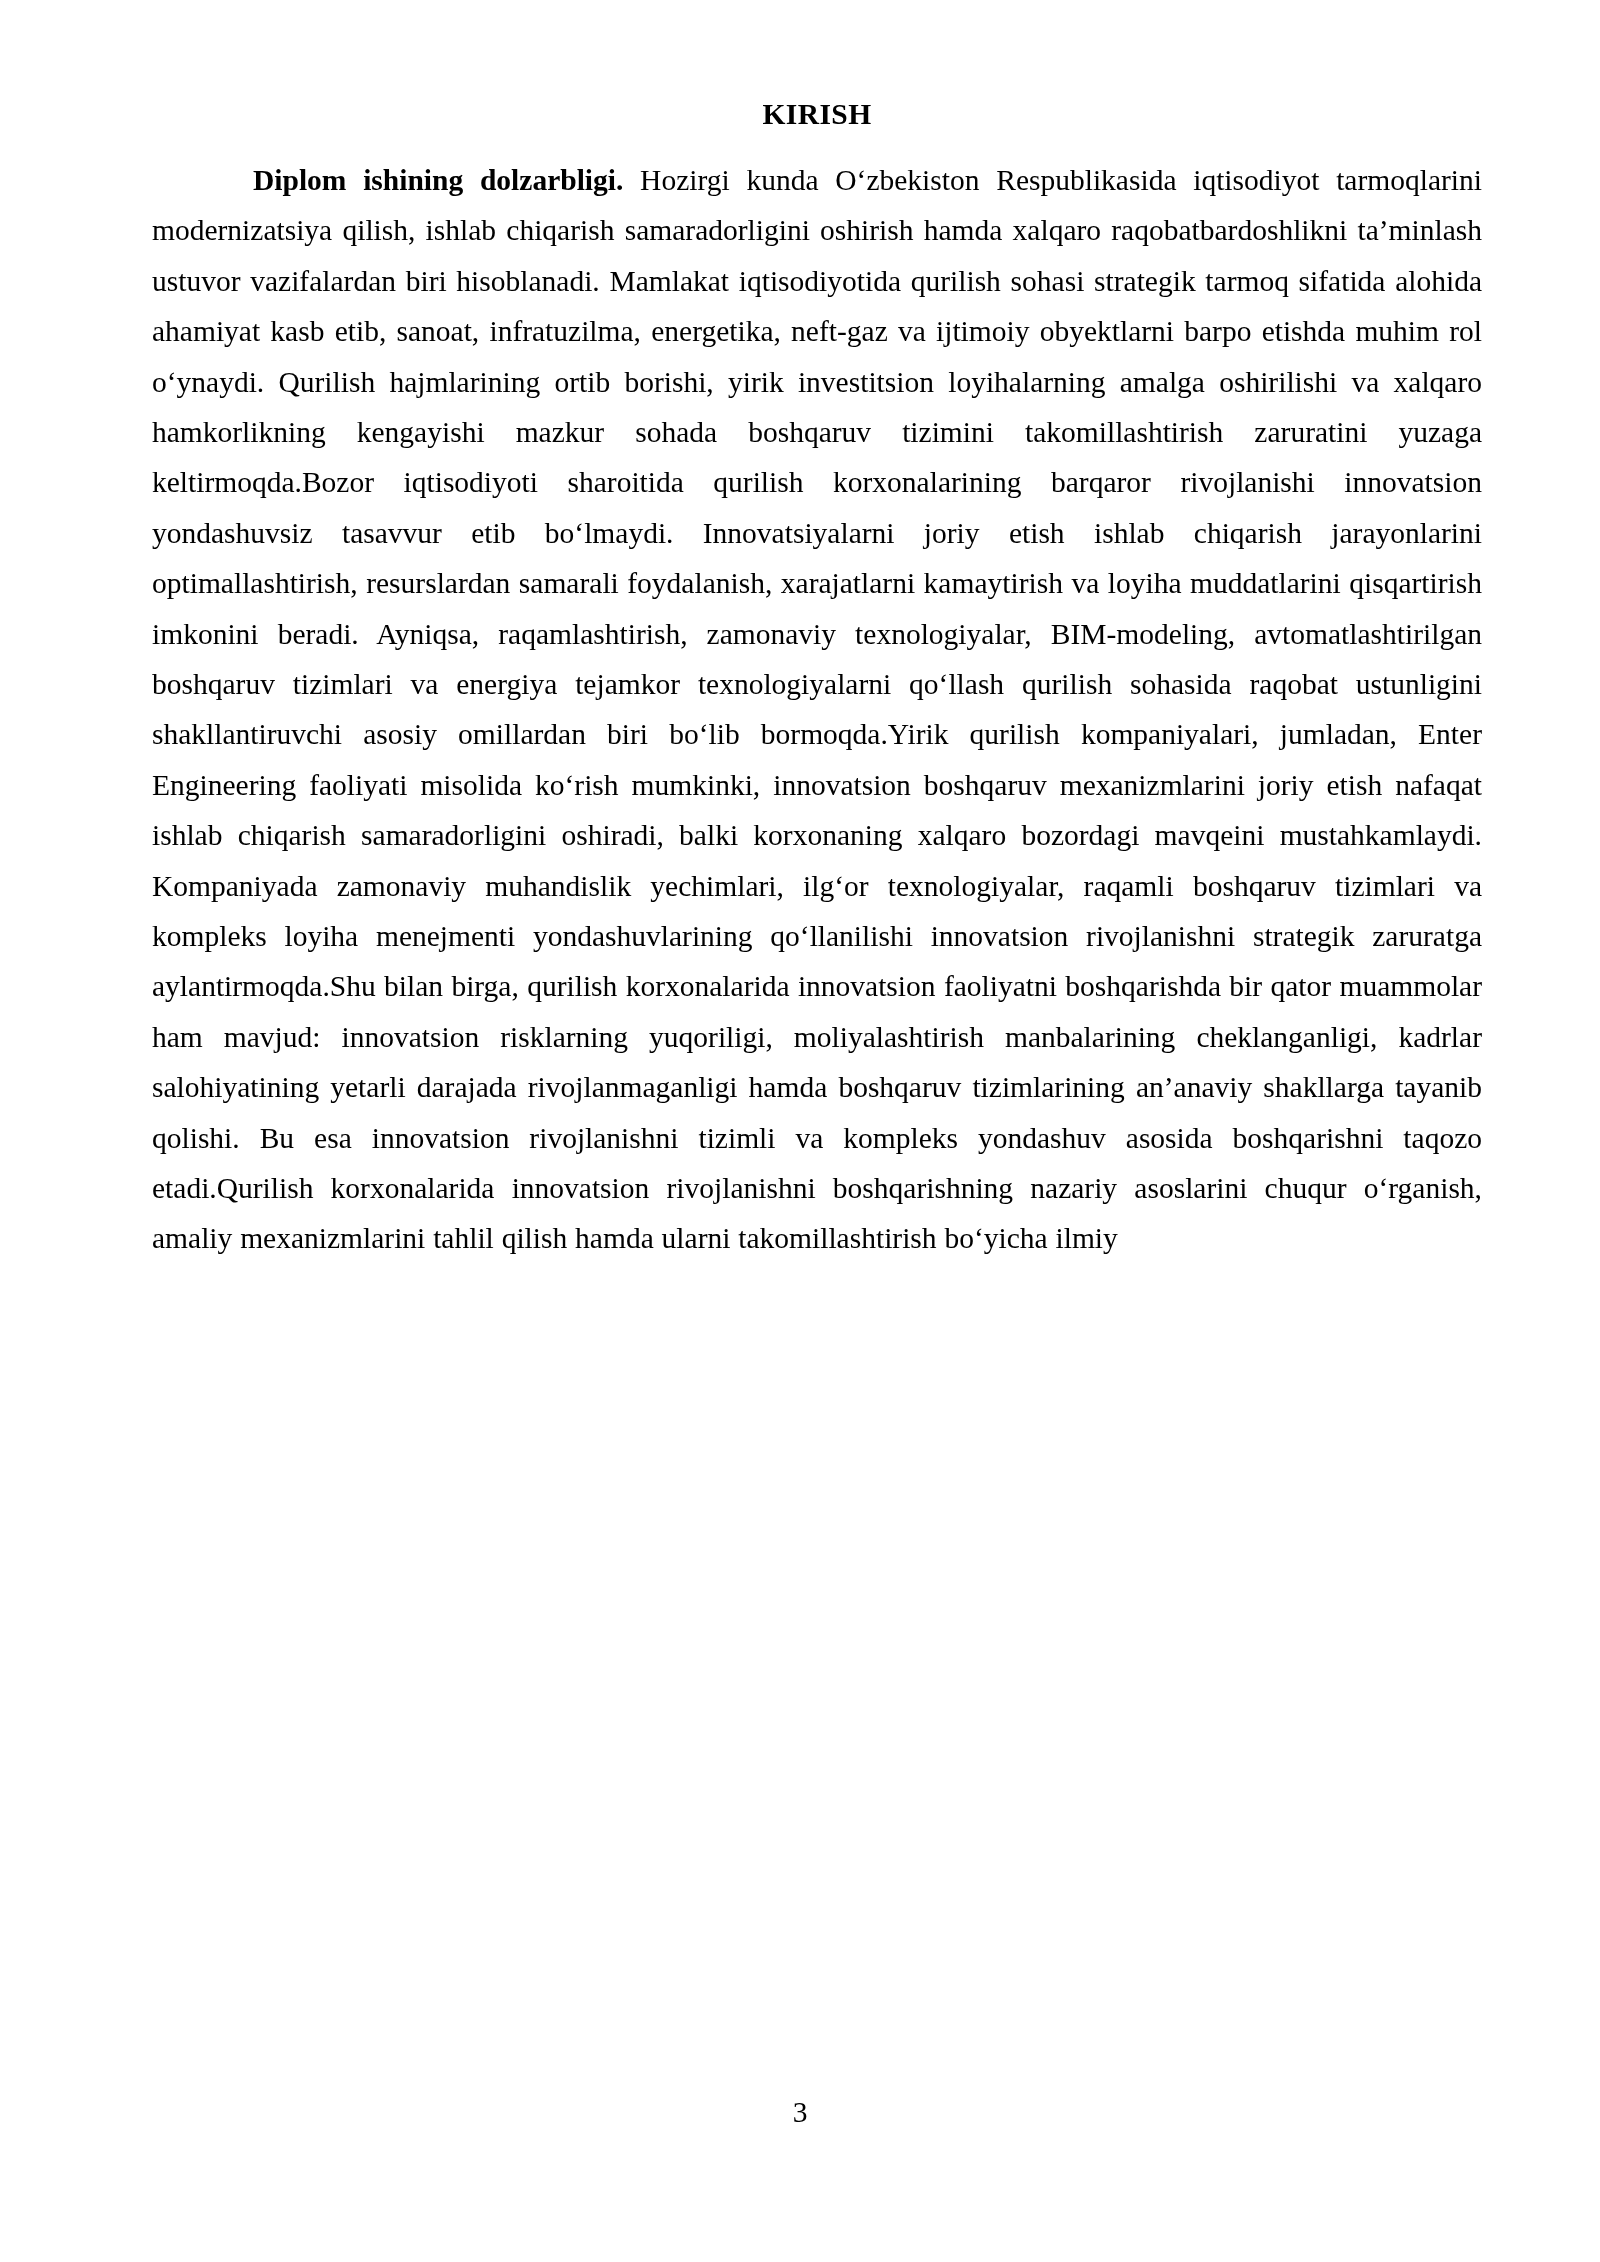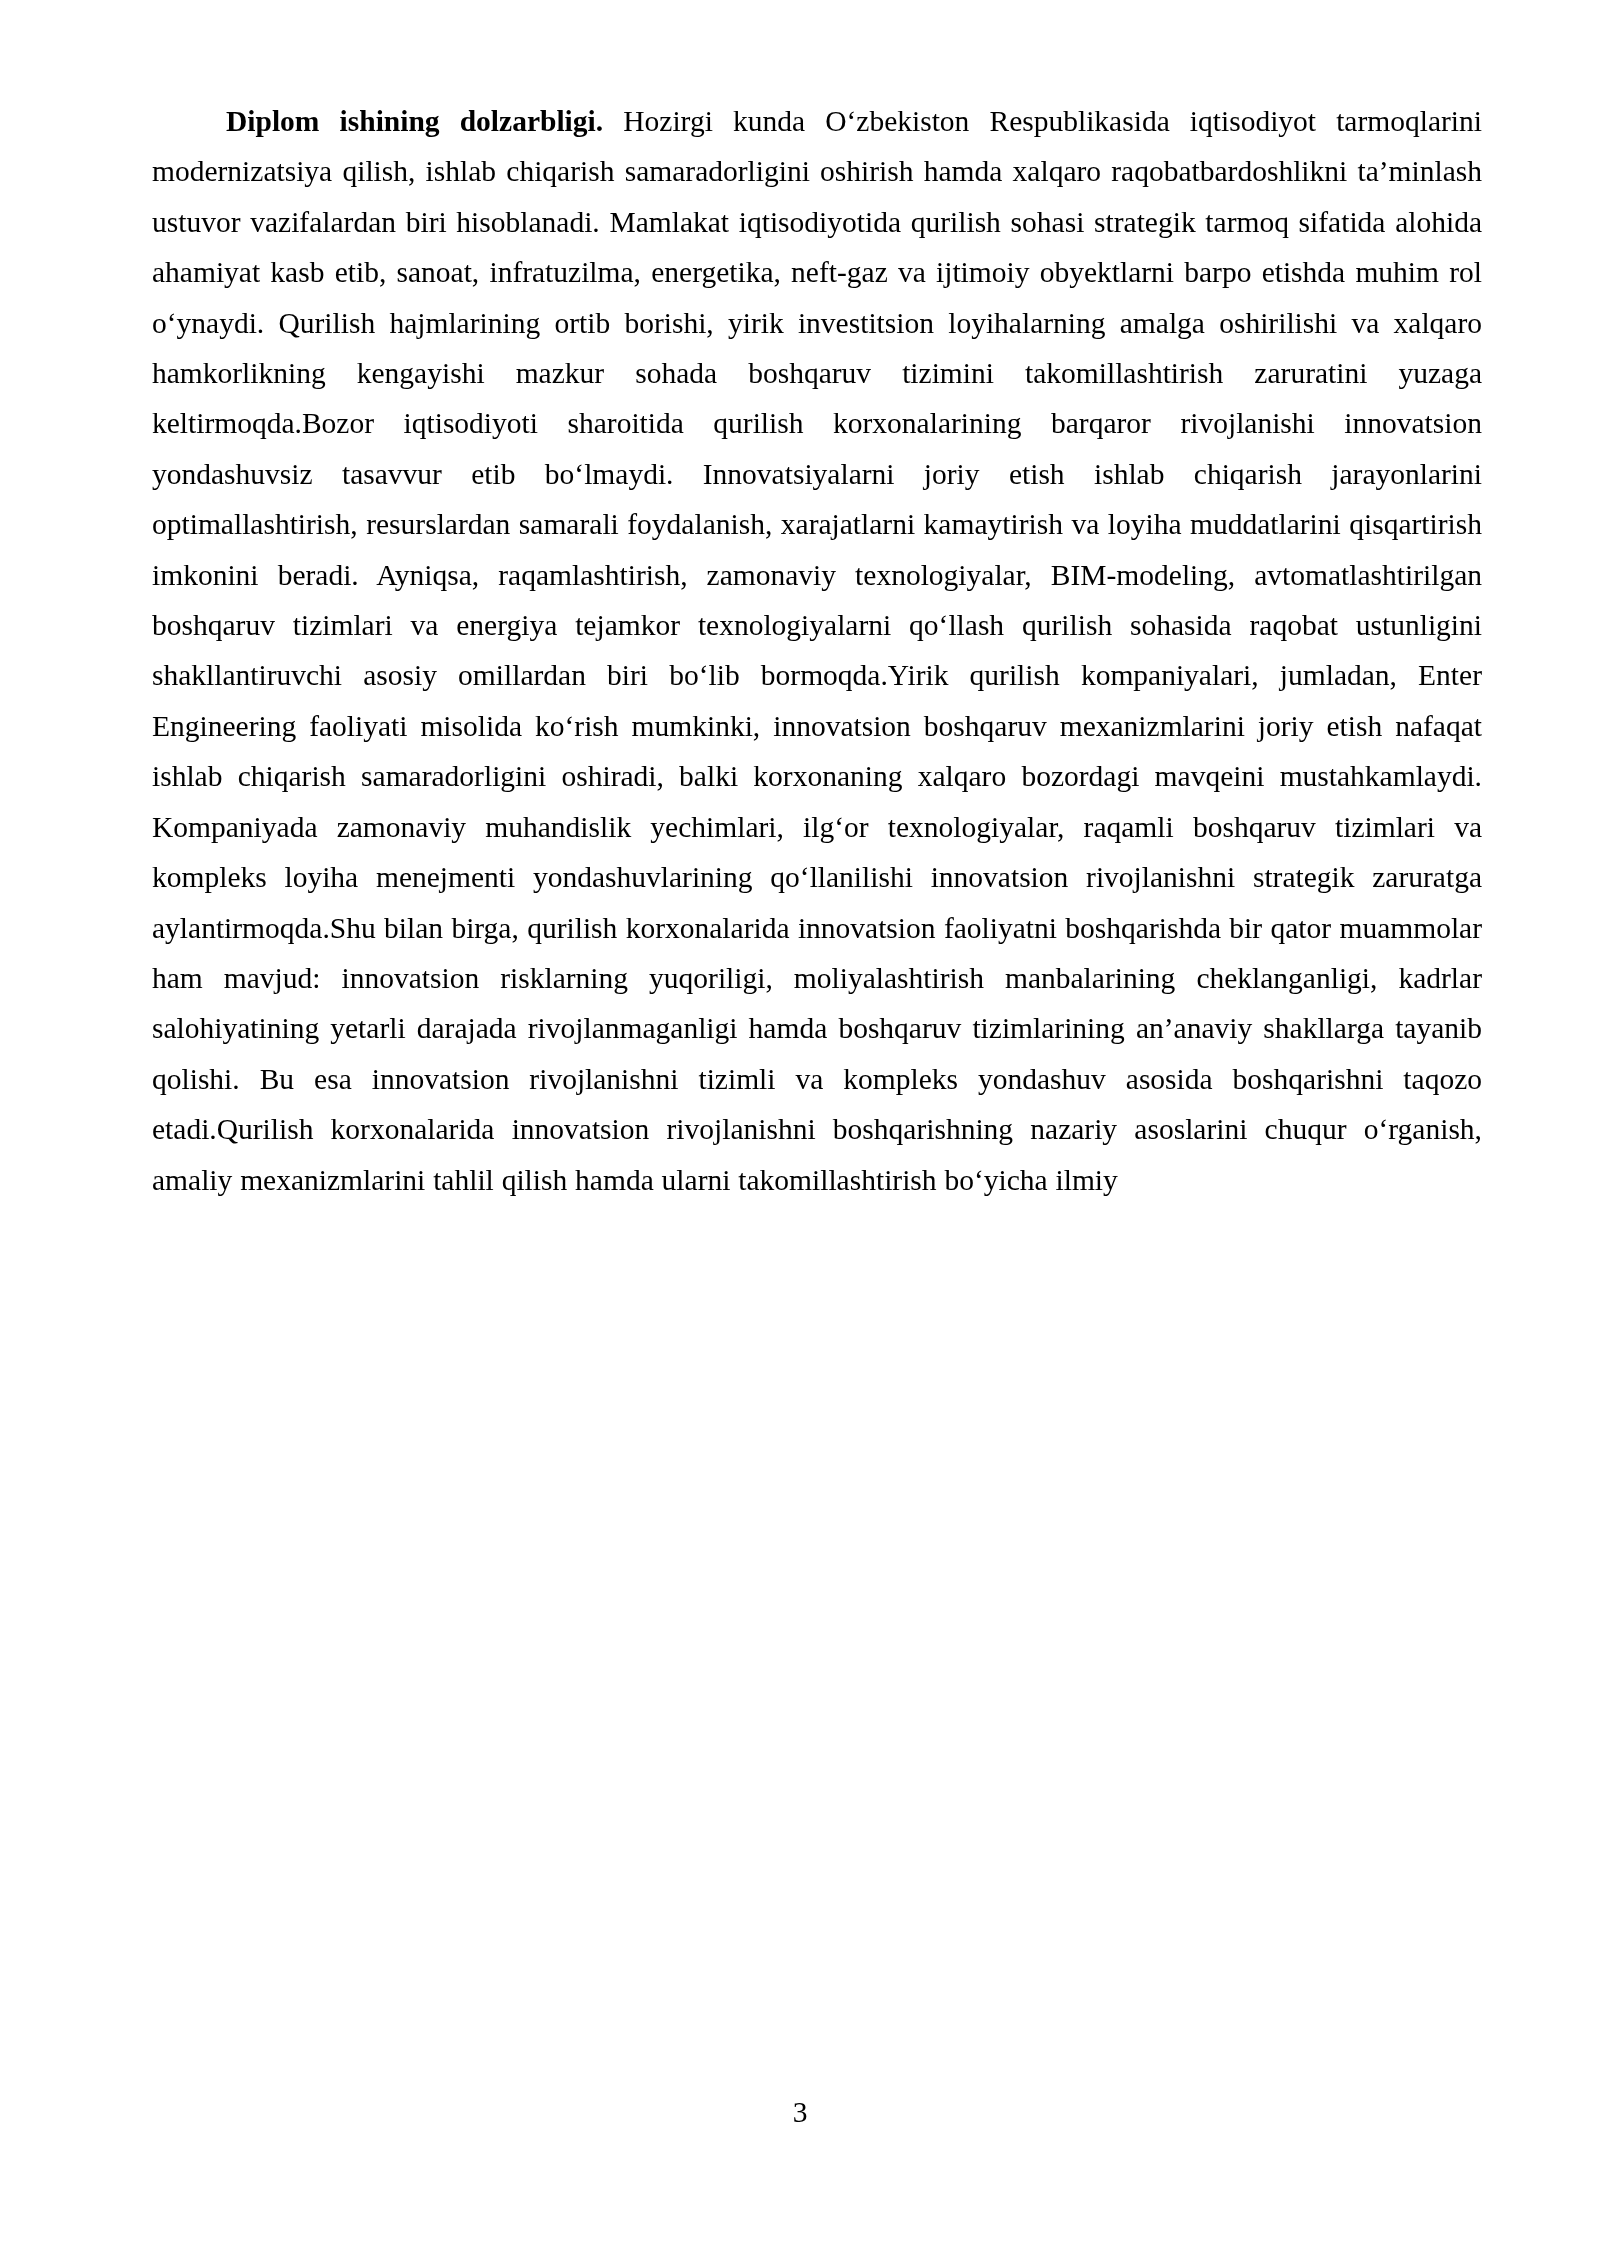--- a/index.html
+++ b/index.html
@@ -38,38 +38,40 @@
     line-height: 50.4px;
     text-align: justify;
     text-justify: inter-word;
     margin: 0;
     text-indent: 74px;
     hyphens: none;
     word-spacing: 0.5px;
   }
   .lead-in {
     font-weight: bold;
+    margin-left: 27px;
   }
   .page-number {
     position: absolute;
     left: 0;
     right: 0;
     top: 2098px;
     text-align: center;
     font-size: 29.5px;
     line-height: 1;
   }
 </style>
 </head>
 <body>
 
 <div class="page">
 
   <div class="content">
 
+    <h1 class="doc-heading">KIRISH</h1>
 
     <p class="body-text"><span class="lead-in">Diplom ishining  dolzarbligi.</span><span> Hozirgi kunda Oʻzbekiston Respublikasida iqtisodiyot tarmoqlarini modernizatsiya qilish, ishlab chiqarish samaradorligini oshirish hamda xalqaro raqobatbardoshlikni ta’minlash ustuvor vazifalardan biri hisoblanadi. Mamlakat iqtisodiyotida qurilish sohasi strategik tarmoq sifatida alohida ahamiyat kasb etib, sanoat, infratuzilma, energetika, neft-gaz va ijtimoiy obyektlarni barpo etishda muhim rol oʻynaydi. Qurilish hajmlarining ortib borishi, yirik investitsion loyihalarning amalga oshirilishi va xalqaro hamkorlikning kengayishi mazkur sohada boshqaruv tizimini takomillashtirish zaruratini yuzaga keltirmoqda.Bozor iqtisodiyoti sharoitida qurilish korxonalarining barqaror rivojlanishi innovatsion yondashuvsiz tasavvur etib boʻlmaydi. Innovatsiyalarni joriy etish ishlab chiqarish jarayonlarini optimallashtirish, resurslardan samarali foydalanish, xarajatlarni kamaytirish va loyiha muddatlarini qisqartirish imkonini beradi. Ayniqsa, raqamlashtirish, zamonaviy texnologiyalar, BIM-modeling, avtomatlashtirilgan boshqaruv tizimlari va energiya tejamkor texnologiyalarni qoʻllash qurilish sohasida raqobat ustunligini shakllantiruvchi asosiy omillardan biri boʻlib bormoqda.Yirik qurilish kompaniyalari, jumladan, Enter Engineering faoliyati misolida koʻrish mumkinki, innovatsion boshqaruv mexanizmlarini joriy etish nafaqat ishlab chiqarish samaradorligini oshiradi, balki korxonaning xalqaro bozordagi mavqeini mustahkamlaydi. Kompaniyada zamonaviy muhandislik yechimlari, ilgʻor texnologiyalar, raqamli boshqaruv tizimlari va kompleks loyiha menejmenti yondashuvlarining qoʻllanilishi innovatsion rivojlanishni strategik zaruratga aylantirmoqda.Shu bilan birga, qurilish korxonalarida innovatsion faoliyatni boshqarishda bir qator muammolar ham mavjud: innovatsion risklarning yuqoriligi, moliyalashtirish manbalarining cheklanganligi, kadrlar salohiyatining yetarli darajada rivojlanmaganligi hamda boshqaruv tizimlarining an’anaviy shakllarga tayanib qolishi. Bu esa innovatsion rivojlanishni tizimli va kompleks yondashuv asosida boshqarishni taqozo etadi.Qurilish korxonalarida innovatsion rivojlanishni boshqarishning nazariy asoslarini chuqur oʻrganish, amaliy mexanizmlarini tahlil qilish hamda ularni takomillashtirish boʻyicha ilmiy</span></p>
 
   </div>
 
   <div class="page-number">3</div>
 
 </div>
 
 </body></html>

